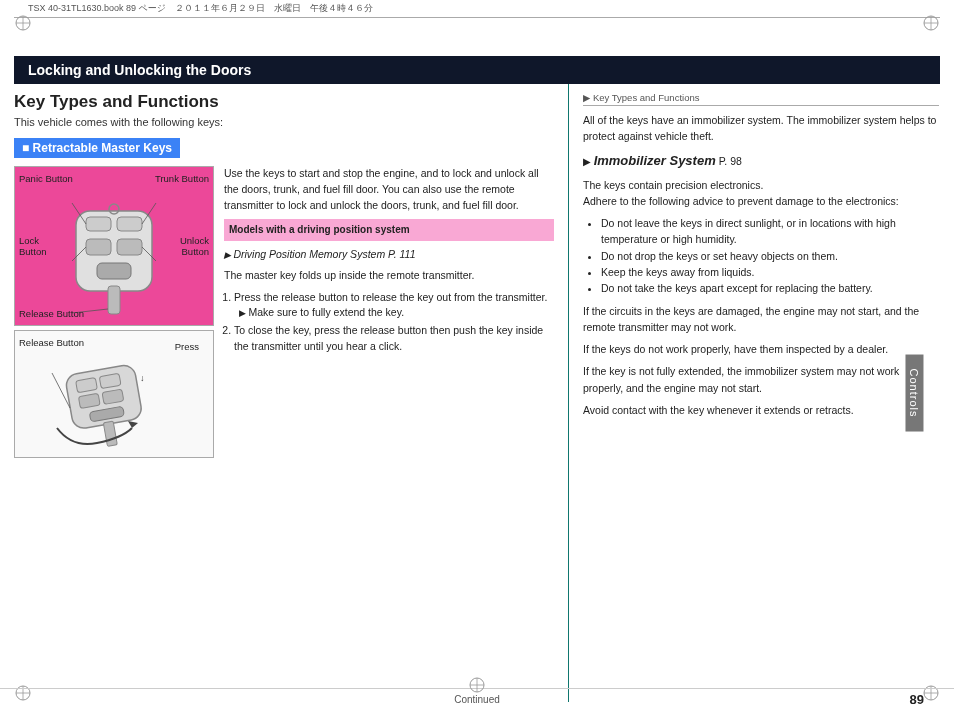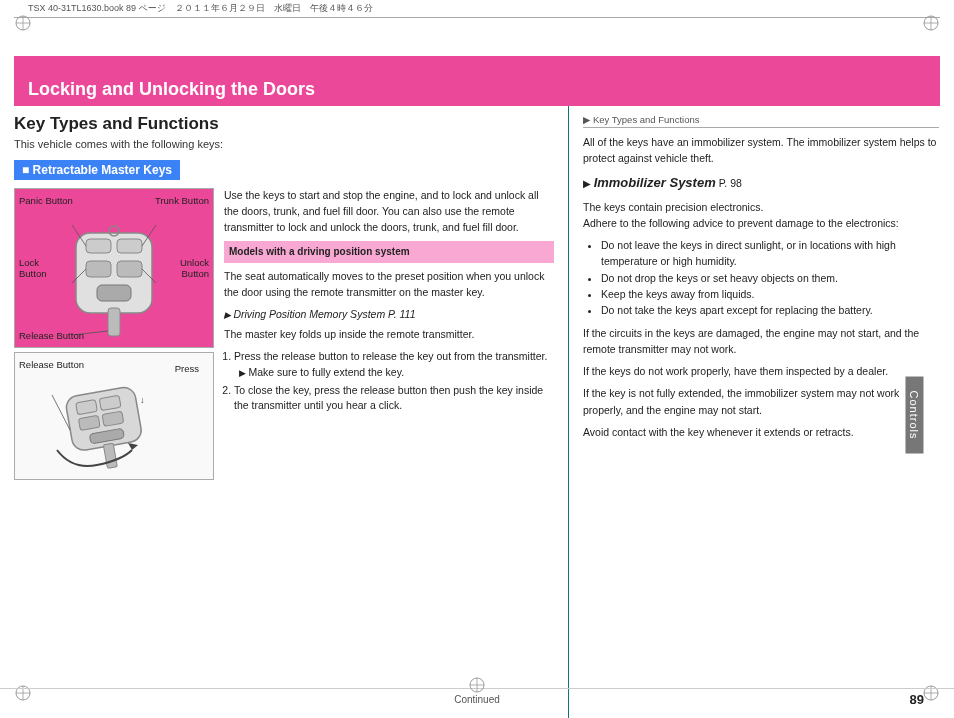--- a/index.html
+++ b/index.html
@@ -9,25 +9,25 @@
       background: #fff;
       font-family: Arial, Helvetica, sans-serif;
       font-size: 11px;
       color: #222;
       overflow: hidden;
       position: relative;
     }
 
     
     .header-bar {
-      background: #ec4899;
+      background: #0f172a;
       color: #fff;
-      font-size: 18px;
+      font-size: 14px;
       font-weight: bold;
-      padding: 23px 14px 6px 14px;
+      padding: 6px 14px 6px 14px;
       margin: 38px 14px 0 14px;
     }
 
     
     .meta-line {
       font-size: 9px;
       color: #555;
       padding: 2px 14px;
       border-bottom: 1px solid #aaa;
       margin: 0 14px;
@@ -370,21 +370,20 @@
         </div>
       </div>
 
       <div class="key-text">
         <p>Use the keys to start and stop the engine, and to lock and unlock all the doors, trunk, and fuel fill door. You can also use the remote transmitter to lock and unlock the doors, trunk, and fuel fill door.</p>
 
         <div class="driving-note">
           <span style="font-size:10px;font-weight:bold;">Models with a driving position system</span>
         </div>
 
-        <p>The seat automatically moves to the preset position when you unlock the door using the remote transmitter on the master key.</p>
 
         <div class="ref-link">
           <span>Driving Position Memory System P. 111</span>
         </div>
 
         <p>The master key folds up inside the remote transmitter.</p>
 
         <ol class="numbered-list">
           <li>
             <span>Press the release button to release the key out from the transmitter.</span>

